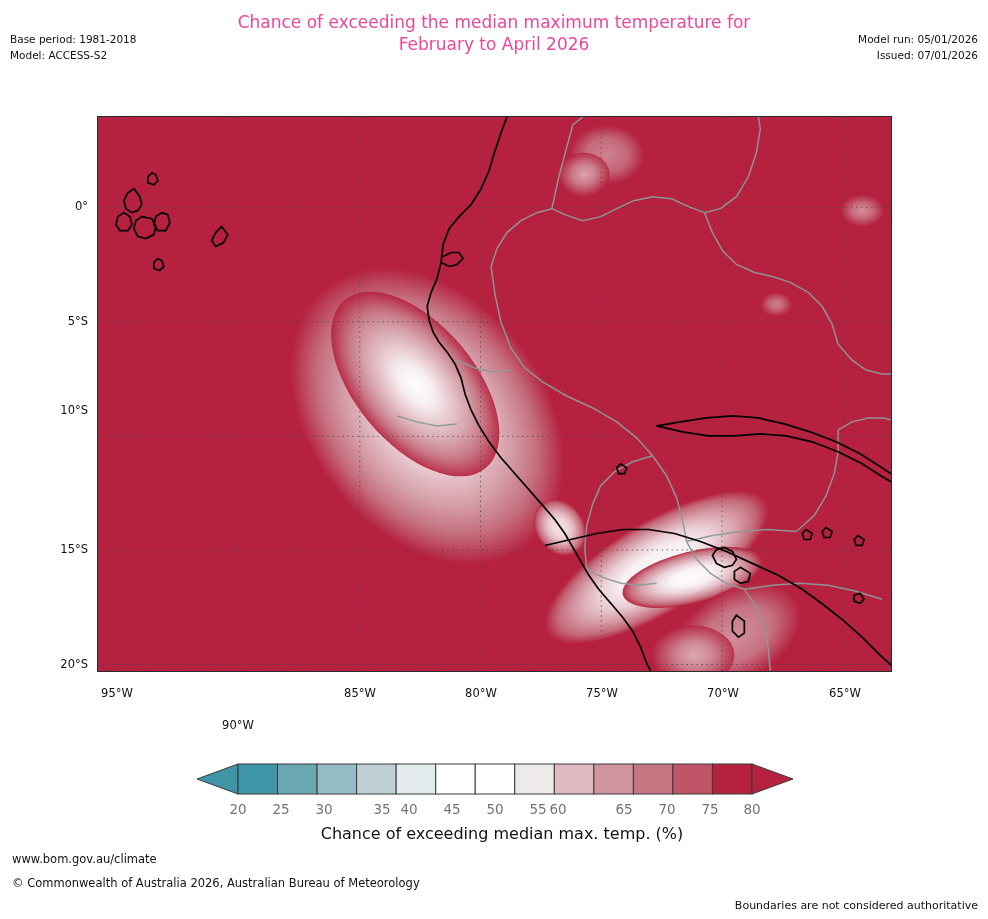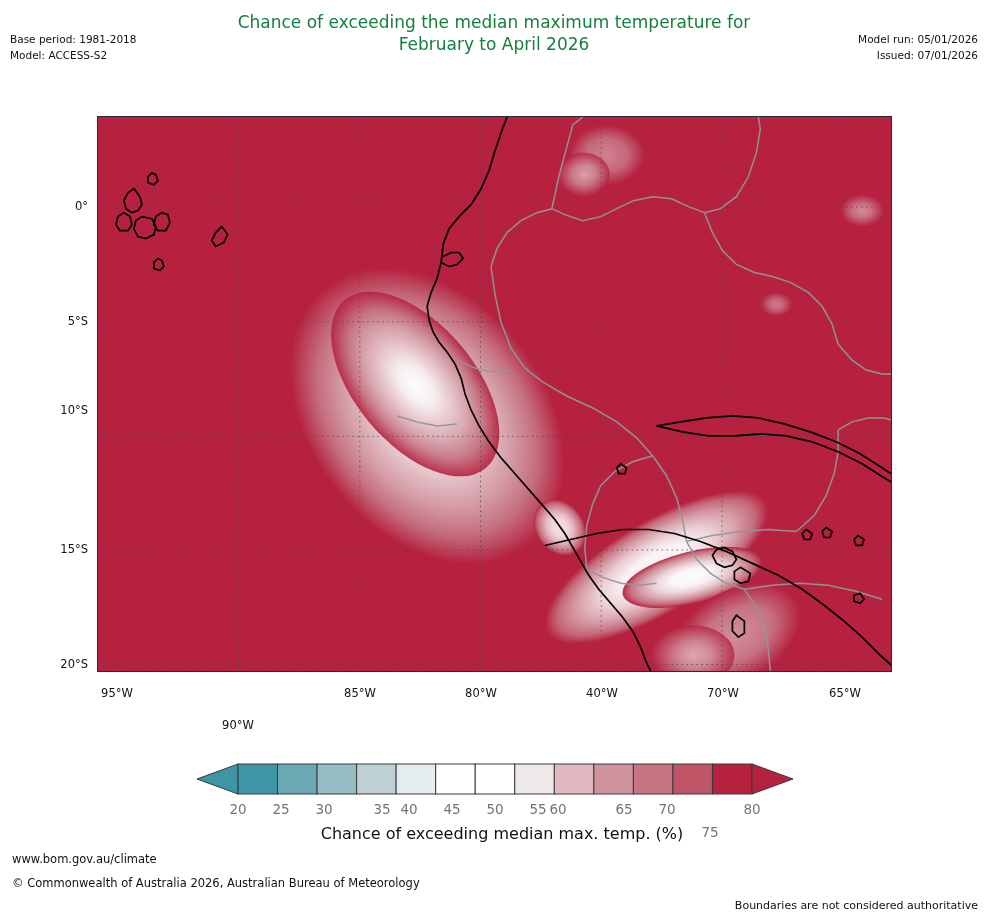--- a/index.html
+++ b/index.html
@@ -6,21 +6,21 @@
   body{
     width:988px;height:919px;background:#ffffff;
     font-family:"DejaVu Sans","Liberation Sans",sans-serif;
     color:#000;overflow:hidden;position:relative;
   }
   .meta{position:absolute;font-size:10.5px;line-height:1.55;color:#111;white-space:nowrap;}
   #meta-left{left:10px;top:31px;text-align:left;}
   #meta-right{right:10px;top:31px;text-align:right;}
   #chart-title{
     position:absolute;left:0;right:0;top:11px;text-align:center;
-    font-size:17px;line-height:1.32;color:#15803d;
+    font-size:17px;line-height:1.32;color:#ec4899;
   }
   #chart-title div{display:block;}
 
   
   #map-frame{
     position:absolute;left:97px;top:116px;width:795px;height:556px;
     border:1px solid #2b2b2b;box-sizing:border-box;overflow:hidden;background:#b5213f;
   }
   #map-canvas{position:absolute;inset:0;width:100%;height:100%;display:block;}
 
@@ -202,21 +202,21 @@
   <div class="ytick" style="top:321px;right:0;width:88px;">5°S</div>
   <div class="ytick" style="top:410px;right:0;width:88px;padding-left:48px;">10°S</div>
   <div class="ytick" style="top:549px;right:0;width:88px;">15°S</div>
   <div class="ytick" style="top:664px;right:0;width:88px;">20°S</div>
 </div>
 
 <div class="xtick" style="left:117px;">95°W</div>
 <div class="xtick" style="left:238px;margin-top:32px;">90°W</div>
 <div class="xtick" style="left:360px;">85°W</div>
 <div class="xtick" style="left:481px;">80°W</div>
-<div class="xtick" style="left:602px;">40°W</div>
+<div class="xtick" style="left:602px;">75°W</div>
 <div class="xtick" style="left:723px;">70°W</div>
 <div class="xtick" style="left:845px;">65°W</div>
 
 <svg id="cb-svg" width="610" height="42" viewBox="0 0 610 42">
   <g id="cb-cells">
       <polygon points="48,4 48,34 7,19" fill="#3e95a6" stroke="#3a3a3a" stroke-width="1"></polygon>
       <rect x="48.00" y="4" width="39.54" height="30" fill="#3e95a6" stroke="#3a3a3a" stroke-width="1"></rect>
       <rect x="87.54" y="4" width="39.54" height="30" fill="#6aa8b4" stroke="#3a3a3a" stroke-width="1"></rect>
       <rect x="127.08" y="4" width="39.54" height="30" fill="#96bcc4" stroke="#3a3a3a" stroke-width="1"></rect>
       <rect x="166.62" y="4" width="39.54" height="30" fill="#bed0d4" stroke="#3a3a3a" stroke-width="1"></rect>
@@ -237,20 +237,20 @@
 <div class="cbtick" style="left:281px;">25</div>
 <div class="cbtick" style="left:324px;">30</div>
 <div class="cbtick" style="left:382px;text-align:right;">35</div>
 <div class="cbtick" style="left:409px;">40</div>
 <div class="cbtick" style="left:452px;">45</div>
 <div class="cbtick" style="left:495px;">50</div>
 <div class="cbtick" style="left:538px;">55</div>
 <div class="cbtick" style="left:558px;text-align:right;">60</div>
 <div class="cbtick" style="left:624px;">65</div>
 <div class="cbtick" style="left:667px;">70</div>
-<div class="cbtick" style="left:710px;margin-top:23px;">75</div>
+<div class="cbtick" style="left:710px;">75</div>
 <div class="cbtick" style="left:752px;">80</div>
 
 <div id="cb-axis-label">Chance of exceeding median max. temp. (%)</div>
 
 <div class="foot" id="footer-url">www.bom.gov.au/climate</div>
 <div class="foot" id="footer-copyright">© Commonwealth of Australia 2026, Australian Bureau of Meteorology</div>
 <div class="foot" id="footer-disclaimer">Boundaries are not considered authoritative</div>
 
 </body></html>

